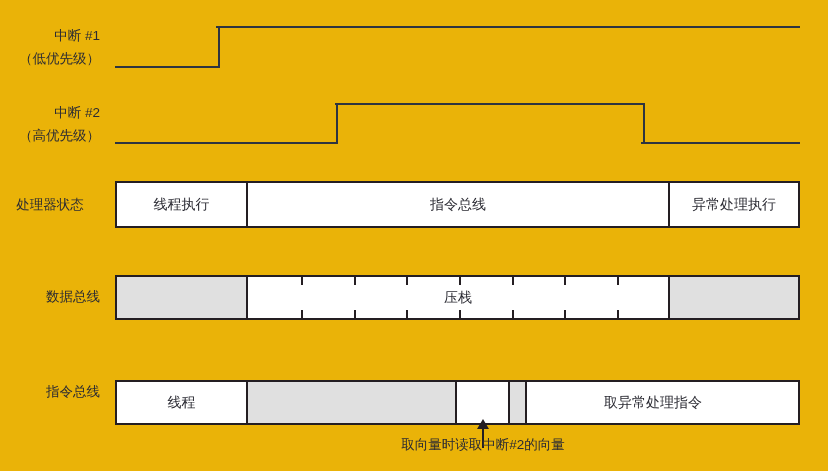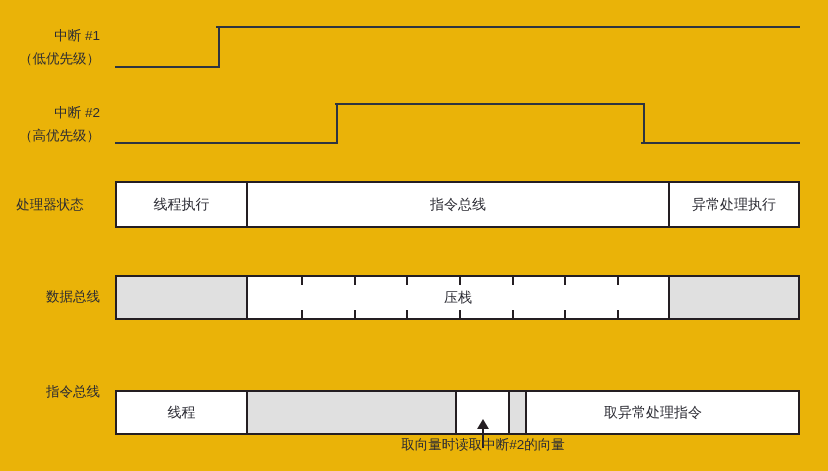--- a/index.html
+++ b/index.html
@@ -150,21 +150,21 @@
         <div class="tick-top" style="left:316px;"></div>
           <div class="tick-bot" style="left:316px;"></div>
         <div class="tick-top" style="left:369px;"></div>
           <div class="tick-bot" style="left:369px;"></div>
       </div>
       <span>压栈</span>
     </div>
     <div class="cell shaded" style="width:128px;"></div>
   </div>
 
-  <div class="track" style="left:115px; top:390px; width:685px; height:45px;">
+  <div class="track" style="left:115px; top:380px; width:685px; height:45px;">
     <div class="cell divider-right" style="width:131px;">线程</div>
     <div class="cell shaded divider-right" style="width:209px;"></div>
     <div class="cell divider-right" style="width:53px;"></div>
     <div class="cell shaded divider-right" style="width:17px;"></div>
     <div class="cell" style="width:252px;">取异常处理指令</div>
   </div>
 
   <div class="annot-head" style="left:477px; top:419px;"></div>
   <div class="annot-arrow" style="left:482px; top:428px; height:20px;"></div>
   <div class="annot-text" style="left:483px; top:436px;">取向量时读取中断#2的向量</div>

